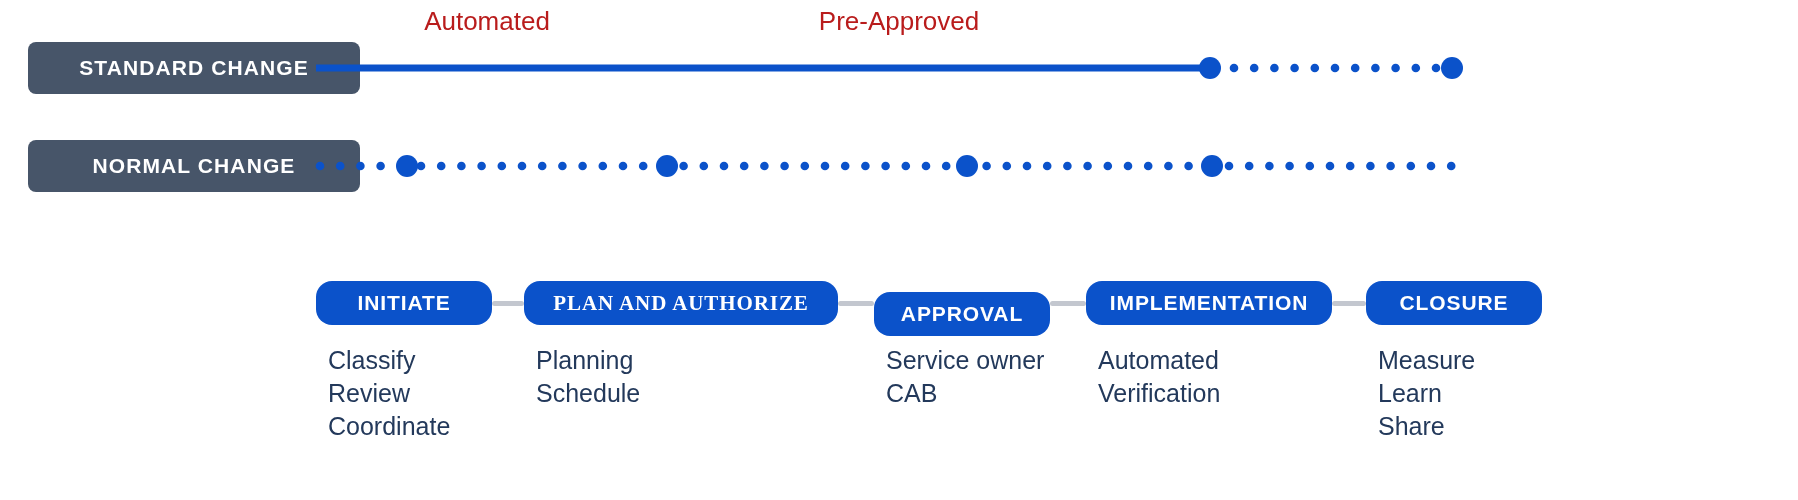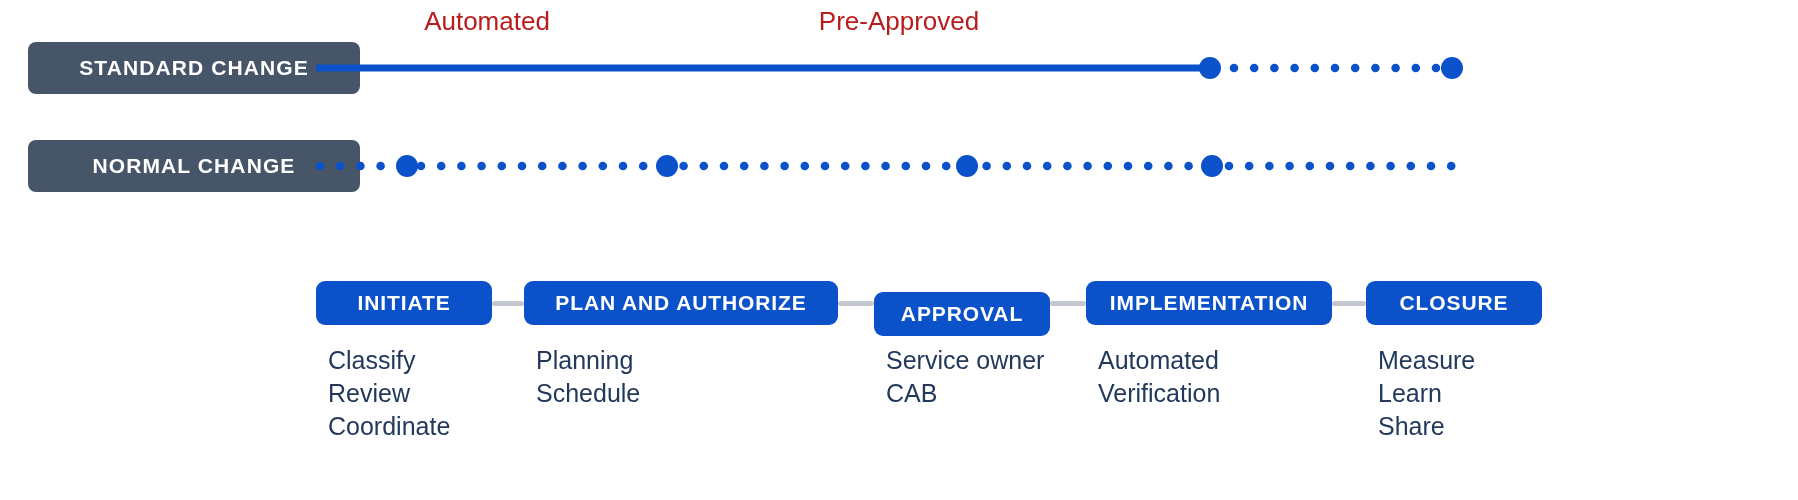--- a/index.html
+++ b/index.html
@@ -80,21 +80,21 @@
     left: 316px;
     top: 281px;
     width: 1466px;
     height: 44px;
   }
   .stage-box {
     position: absolute;
     top: 0;
     height: 44px;
     background: #0b52ca;
-    border-radius: 9px;
+    border-radius: 16px;
     display: flex;
     align-items: center;
     justify-content: center;
     box-sizing: border-box;
   }
   .stage-box-label {
     color: #ffffff;
     font-size: 21px;
     font-weight: bold;
     letter-spacing: 0.9px;
@@ -224,21 +224,21 @@
   </div>
 
   <div id="stage-strip">
       <div class="stage-connector" style="left: 176px; width: 32px;"></div>
       <div class="stage-connector" style="left: 522px; width: 36px;"></div>
       <div class="stage-connector" style="left: 734px; width: 36px;"></div>
       <div class="stage-connector" style="left: 1016px; width: 34px;"></div>
       <div class="stage-box" style="left: 0px; width: 176px;">
         <span class="stage-box-label">INITIATE</span>
       </div>
-      <div class="stage-box" style="left: 208px; width: 314px;">
+      <div class="stage-box" style="left: 208px; width: 314px; font-family: Liberation Serif, serif;">
         <span class="stage-box-label">PLAN AND AUTHORIZE</span>
       </div>
       <div class="stage-box" style="left: 558px; width: 176px; margin-top: 11px;">
         <span class="stage-box-label">APPROVAL</span>
       </div>
       <div class="stage-box" style="left: 770px; width: 246px;">
         <span class="stage-box-label">IMPLEMENTATION</span>
       </div>
       <div class="stage-box" style="left: 1050px; width: 176px; justify-content: center;">
         <span class="stage-box-label">CLOSURE</span>

